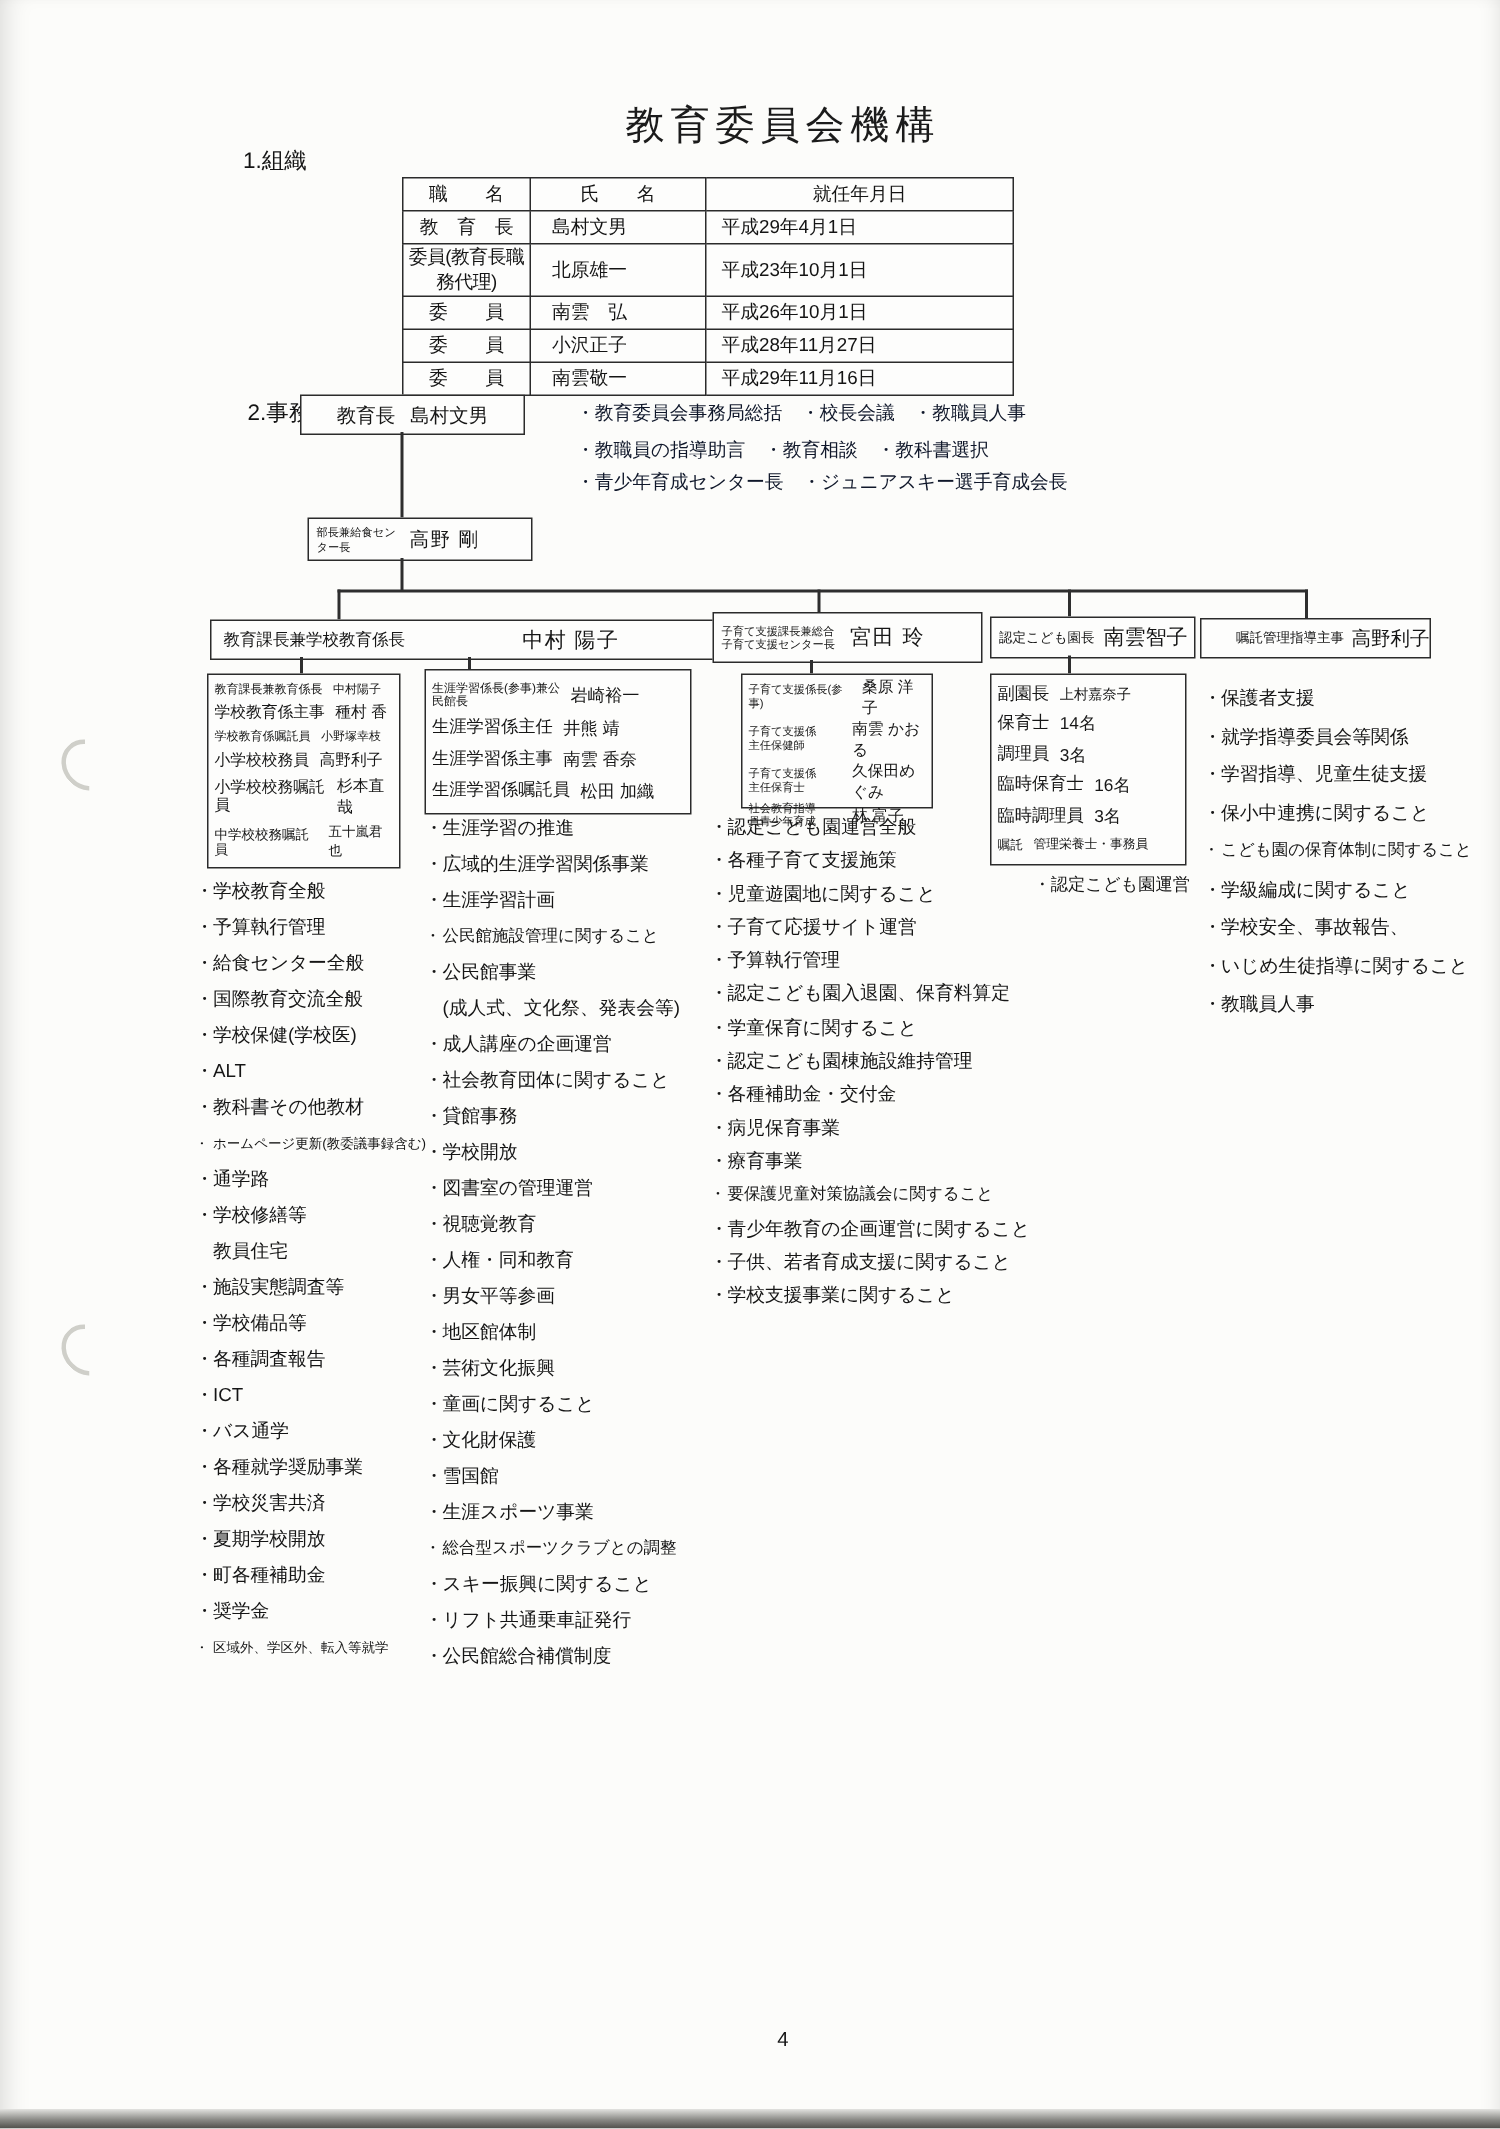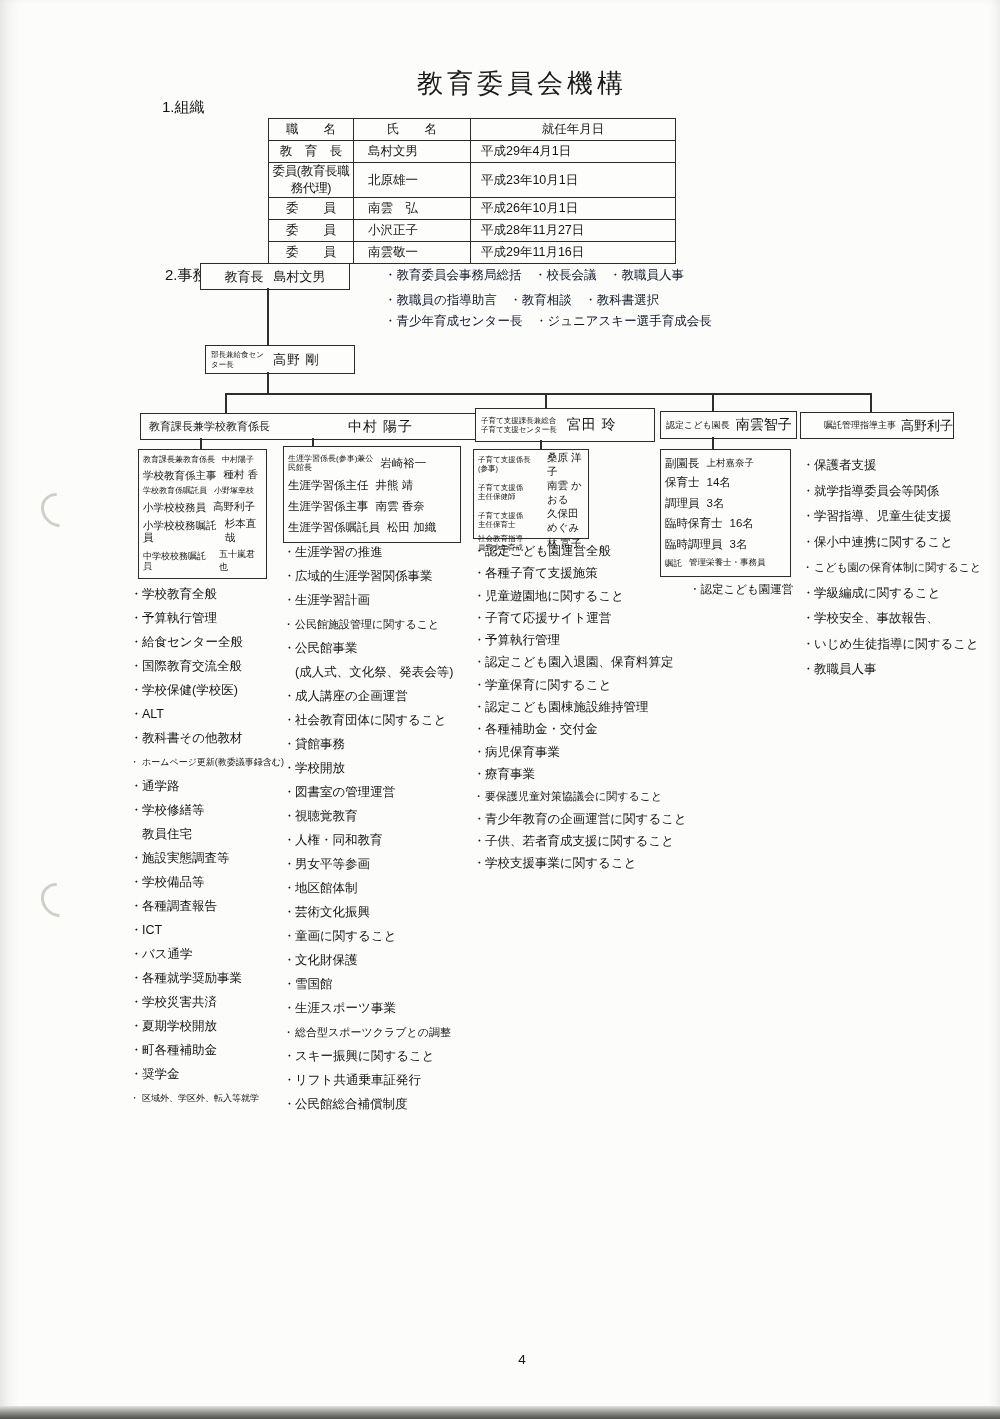--- a/index.html
+++ b/index.html
@@ -202,21 +202,21 @@
       </div>
       <div class="srow">
         <span class="slabel">生涯学習係主事</span>
         <span class="sname">南雲 香奈</span>
       </div>
       <div class="srow">
         <span class="slabel">生涯学習係嘱託員</span>
         <span class="sname">松田 加織</span>
       </div>
     </div>
-  <div class="sbox box-c" style="left:473px;top:449px;width:116px;height:90px;">
+  <div class="sbox box-c" style="left:494px;top:449px;width:128px;height:90px;">
       <div class="srow">
         <span class="slabel lsm">子育て支援係長(参事)</span>
         <span class="sname">桑原 洋子</span>
       </div>
       <div class="srow">
         <span class="slabel lsm">子育て支援係
 主任保健師</span>
         <span class="sname">南雲 かおる</span>
       </div>
       <div class="srow">

